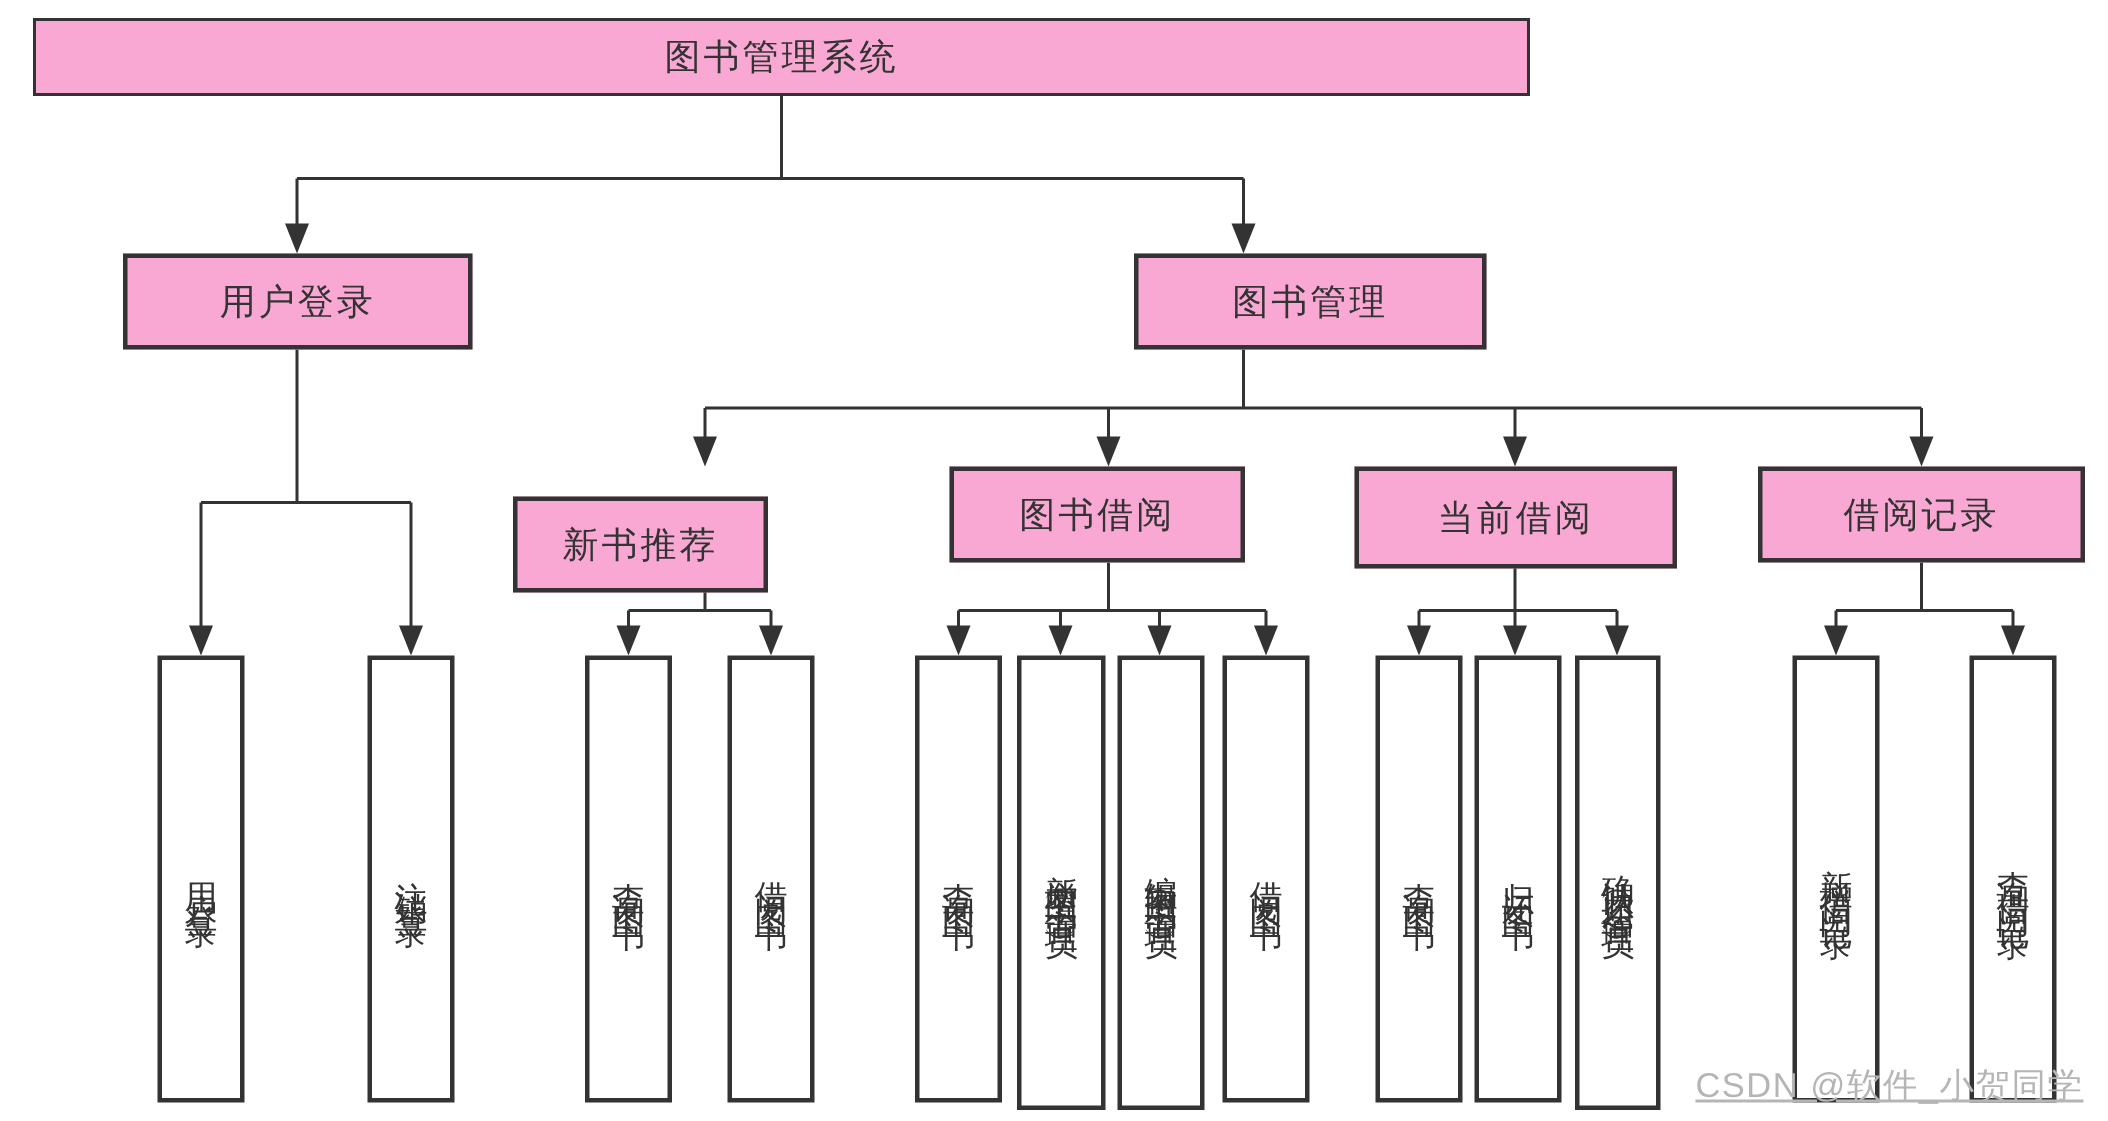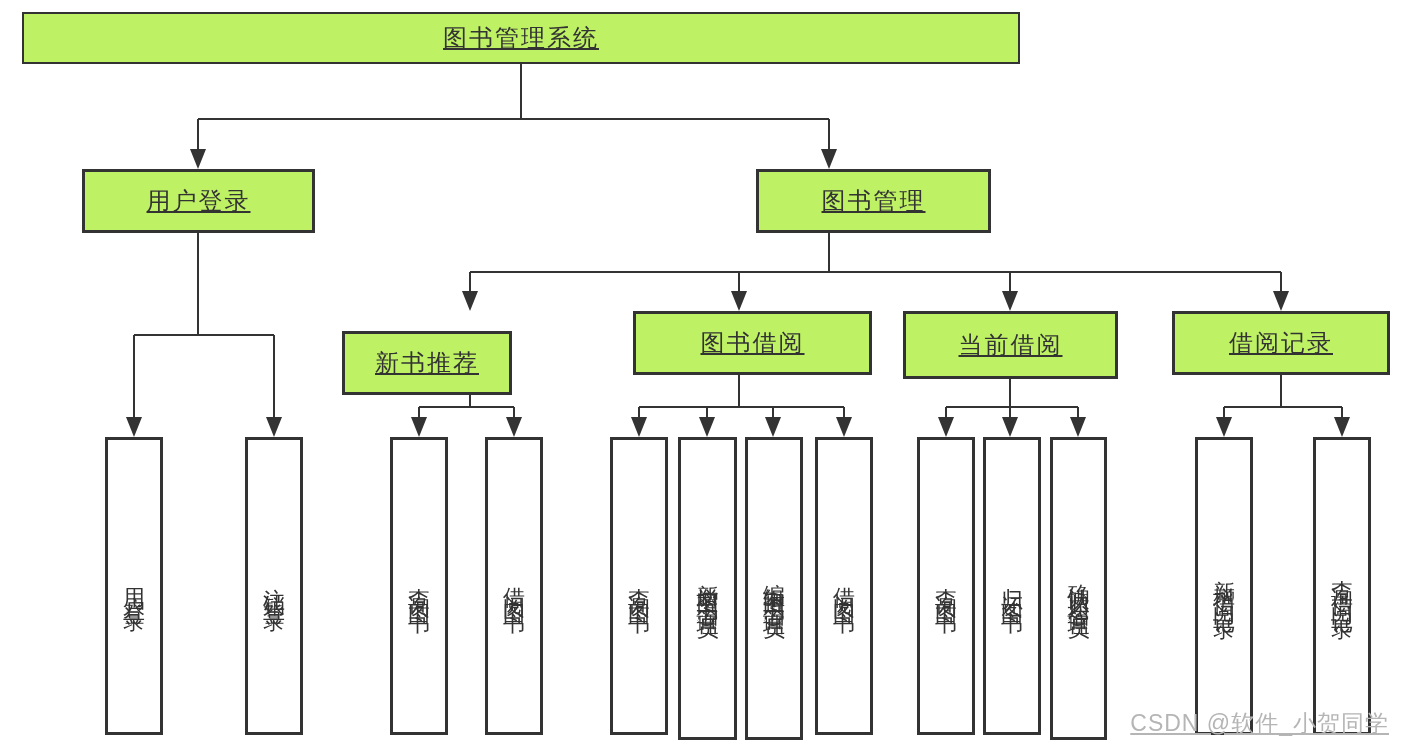--- a/index.html
+++ b/index.html
@@ -13,29 +13,28 @@
   }
   .connectors {
     position: absolute;
     left: 0; top: 0;
     width: 1405px; height: 747px;
   }
   .hbox {
     position: absolute;
     box-sizing: border-box;
     border: 3px solid #333333;
-    background: #bef264;
+    background: #f9a8d4;
     display: flex;
     align-items: center;
     justify-content: center;
     font-size: 24px;
     letter-spacing: 2px;
     color: #333333;
     white-space: nowrap;
-    text-decoration: underline;
   }
   .hbox.root { border-width: 2px; }
   .vbox {
     position: absolute;
     box-sizing: border-box;
     border: 3px solid #333333;
     background: #ffffff;
     display: flex;
     align-items: center;
     justify-content: center;
@@ -104,21 +103,21 @@
       <polygon points="1334,417 1350,417 1342,437"></polygon>
     </g>
   </svg>
 
   <div class="hbox root" style="left:22px; top:12px; width:998px; height:52px;">图书管理系统</div>
 
   <div class="hbox" style="left:82px; top:169px; width:233px; height:64px;">用户登录</div>
   <div class="hbox" style="left:712px; top:169px; width:235px; height:64px;margin-left:44px;">图书管理</div>
 
   <div class="hbox" style="left:342px; top:311px; width:170px; height:64px;margin-top:20px;">新书推荐</div>
-  <div class="hbox" style="left:633px; top:311px; width:239px; height:64px;">图书借阅</div>
+  <div class="hbox" style="left:633px; top:311px; width:197px; height:64px;">图书借阅</div>
   <div class="hbox" style="left:903px; top:311px; width:215px; height:68px;">当前借阅</div>
   <div class="hbox" style="left:1172px; top:311px; width:218px; height:64px;">借阅记录</div>
 
   <div class="vbox" style="left:105px; top:437px; width:58px; height:298px;">用户登录</div>
   <div class="vbox" style="left:245px; top:437px; width:58px; height:298px;">注销登录</div>
 
   <div class="vbox" style="left:390px; top:437px; width:58px; height:298px;">查询图书</div>
   <div class="vbox" style="left:485px; top:437px; width:58px; height:298px;">借阅图书</div>
 
   <div class="vbox" style="left:610px; top:437px; width:58px; height:298px;">查询图书</div>

